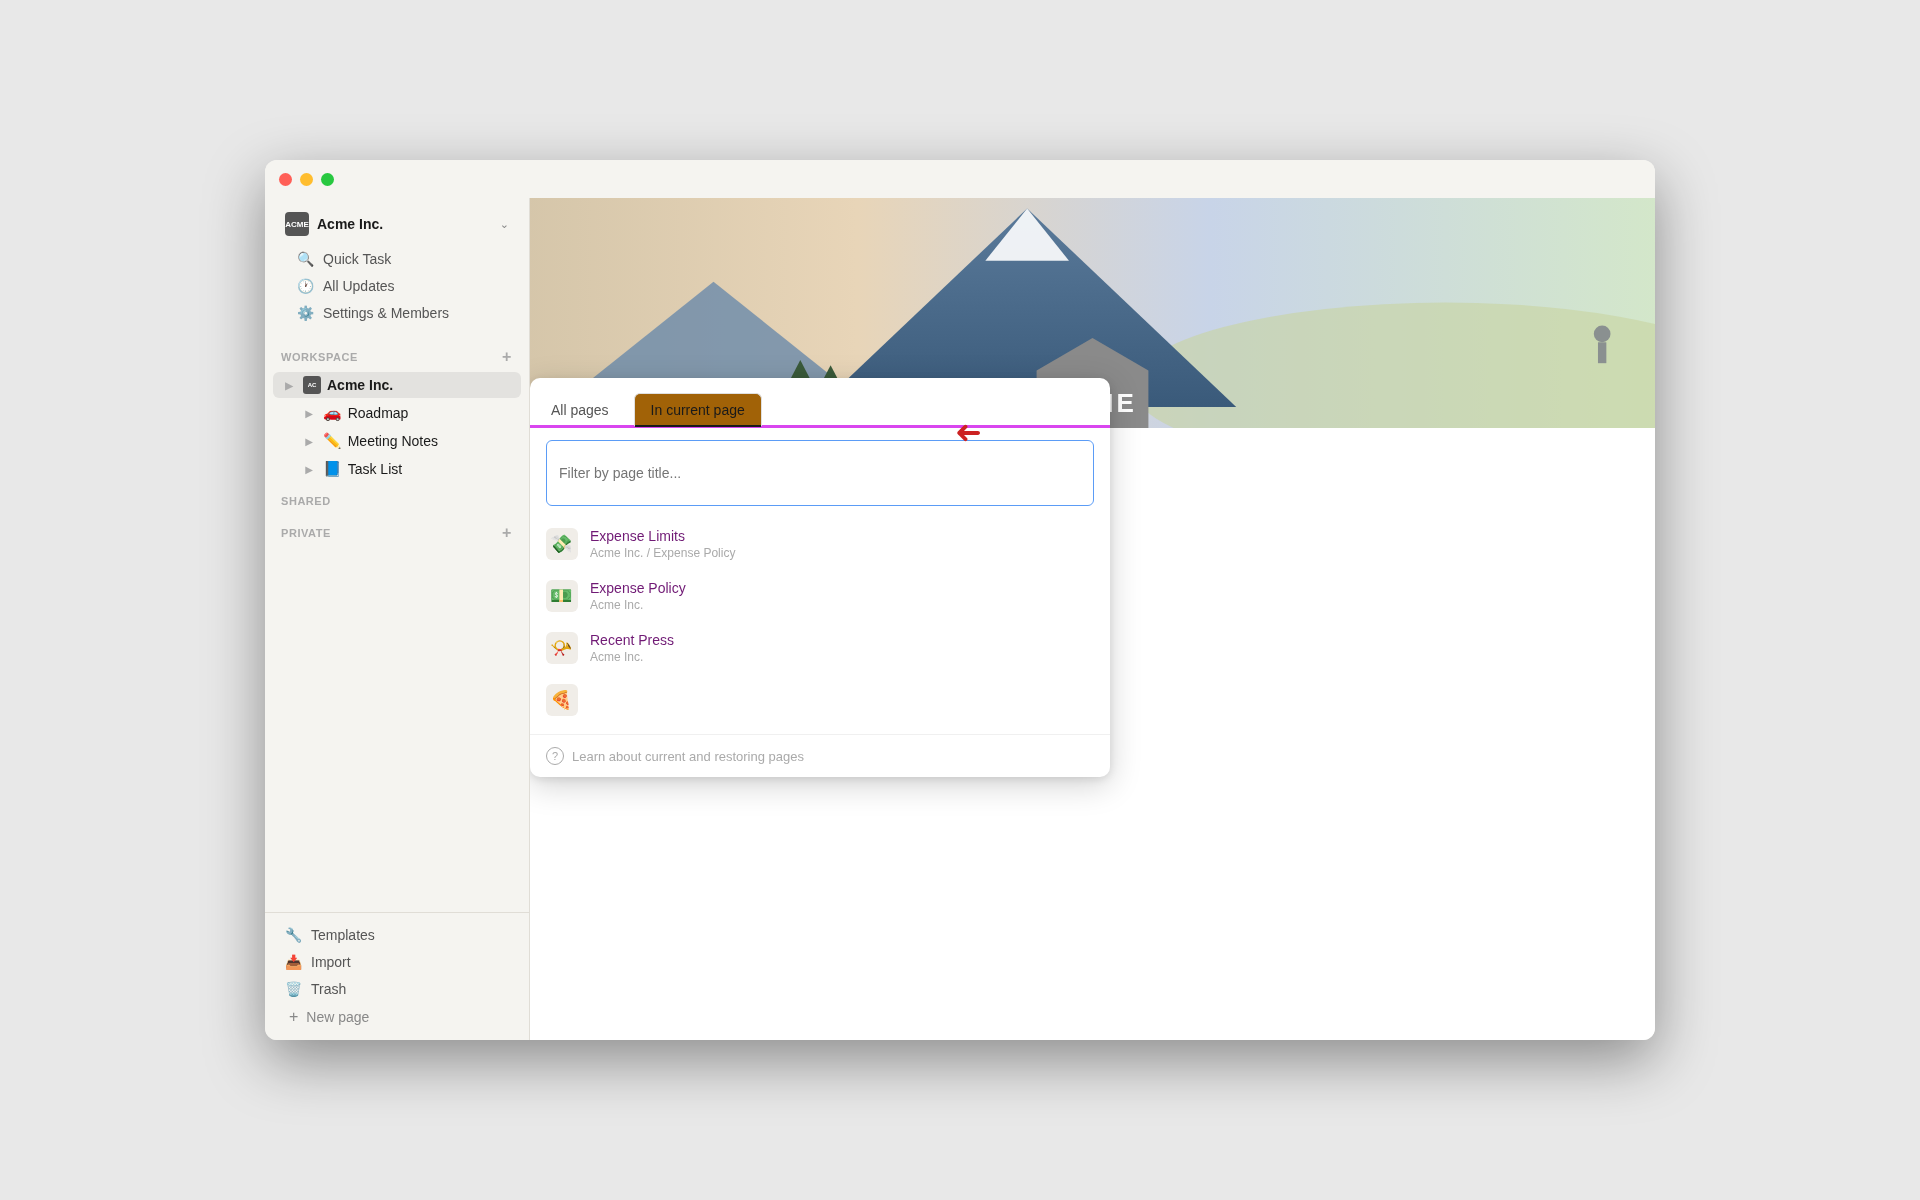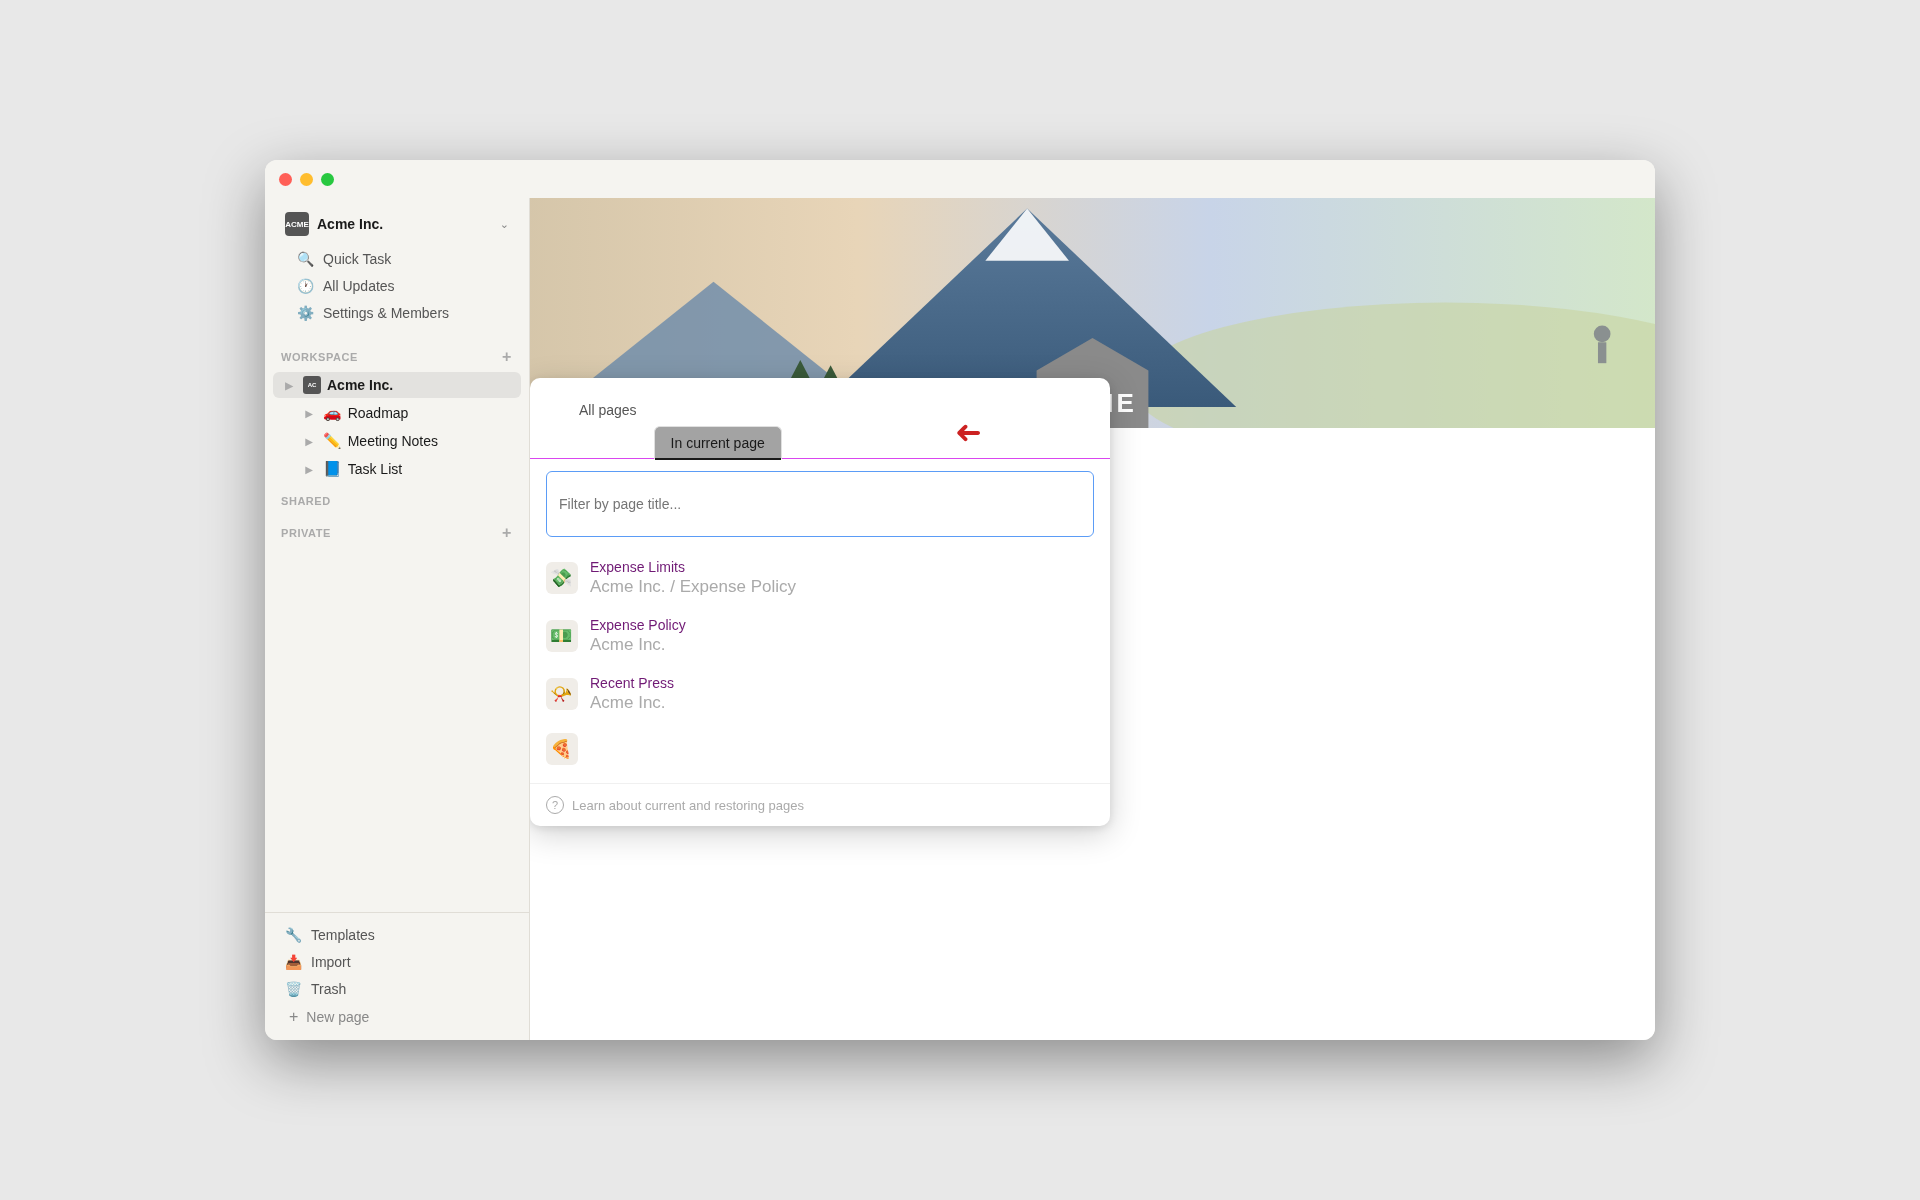--- a/index.html
+++ b/index.html
@@ -292,44 +292,43 @@
       left: 0;
       width: 580px;
       background: white;
       border-radius: 10px;
       box-shadow: 0 8px 32px rgba(0,0,0,0.18), 0 2px 8px rgba(0,0,0,0.1);
       overflow: hidden;
     }
 
     .popup-tabs {
       display: flex;
-      padding: 14px 32px 0;
-      gap: 0;
-      border-bottom: 1px solid #d946ef;
+      padding: 14px 4px 0;
+      gap: 8px;
+      border-bottom: 3px solid #d946ef;
     }
 
     .popup-tab {
       padding: 8px 16px;
       font-size: 14px;
       cursor: pointer;
       border-radius: 6px 6px 0 0;
       color: #555;
       border: 1px solid transparent;
       border-bottom: none;
       position: relative;
       bottom: -1px;
     }
 
     .popup-tab.active {
       color: #1a1a1a;
-      background: #a3a3a3;
+      background: #a16207;
       border-color: #e0e0e0;
       border-bottom-color: white;
       font-weight: 500;
-      margin-top: 33px;
     }
 
     .tab-underline {
       position: absolute;
       bottom: -1px;
       left: 0;
       right: 0;
       height: 2px;
       background: #1a1a1a;
     }
@@ -377,21 +376,21 @@
       flex: 1;
     }
 
     .list-item-title {
       font-size: 14px;
       color: #701a75;
       font-weight: 500;
     }
 
     .list-item-path {
-      font-size: 17px;
+      font-size: 12px;
       color: #aaa;
       margin-top: 2px;
     }
 
     .list-item-actions {
       display: flex;
       gap: 6px;
       opacity: 0;
     }
 

